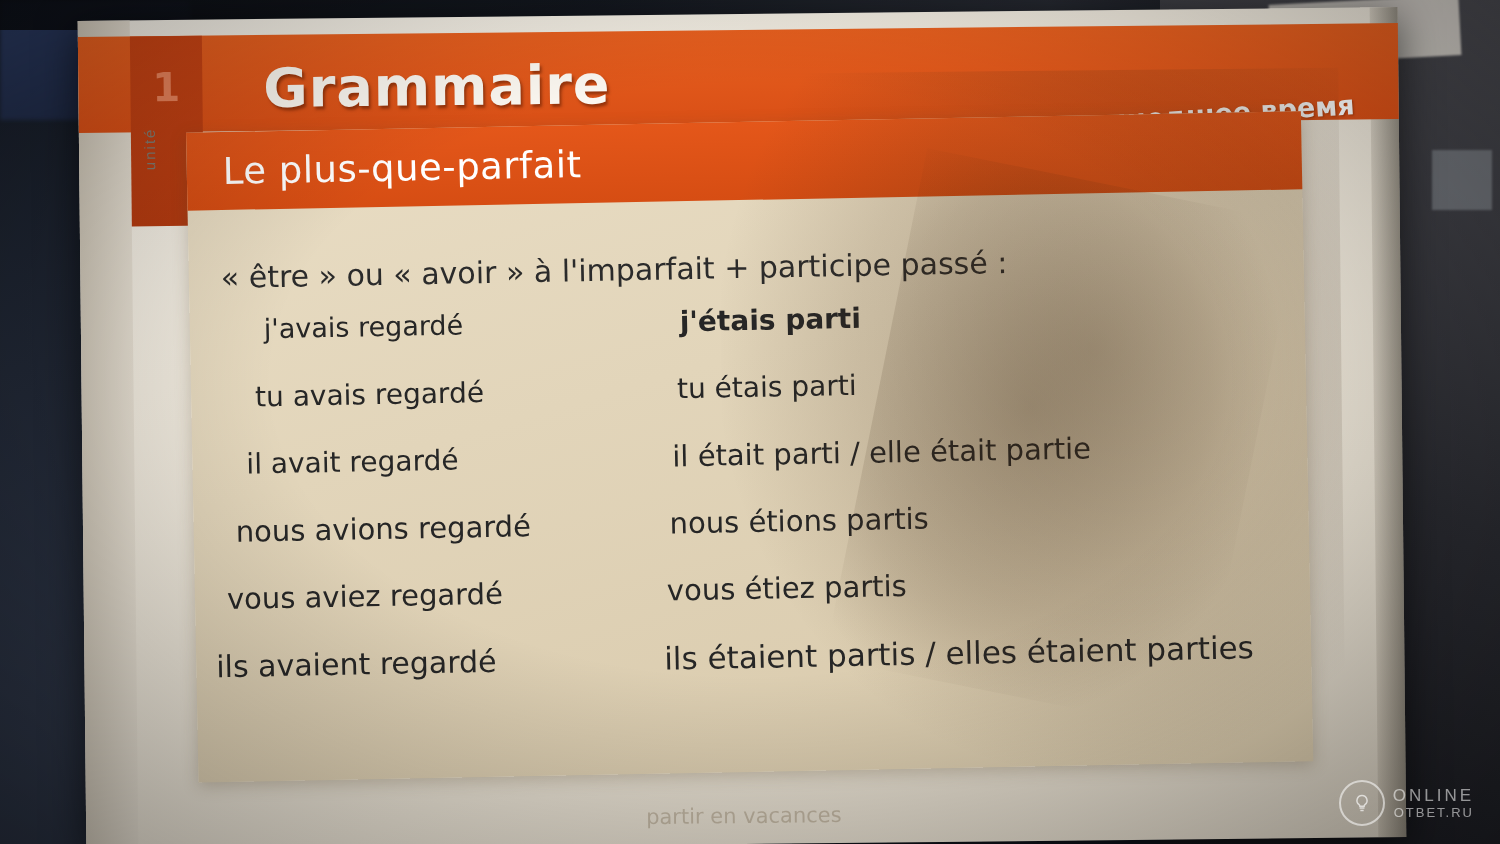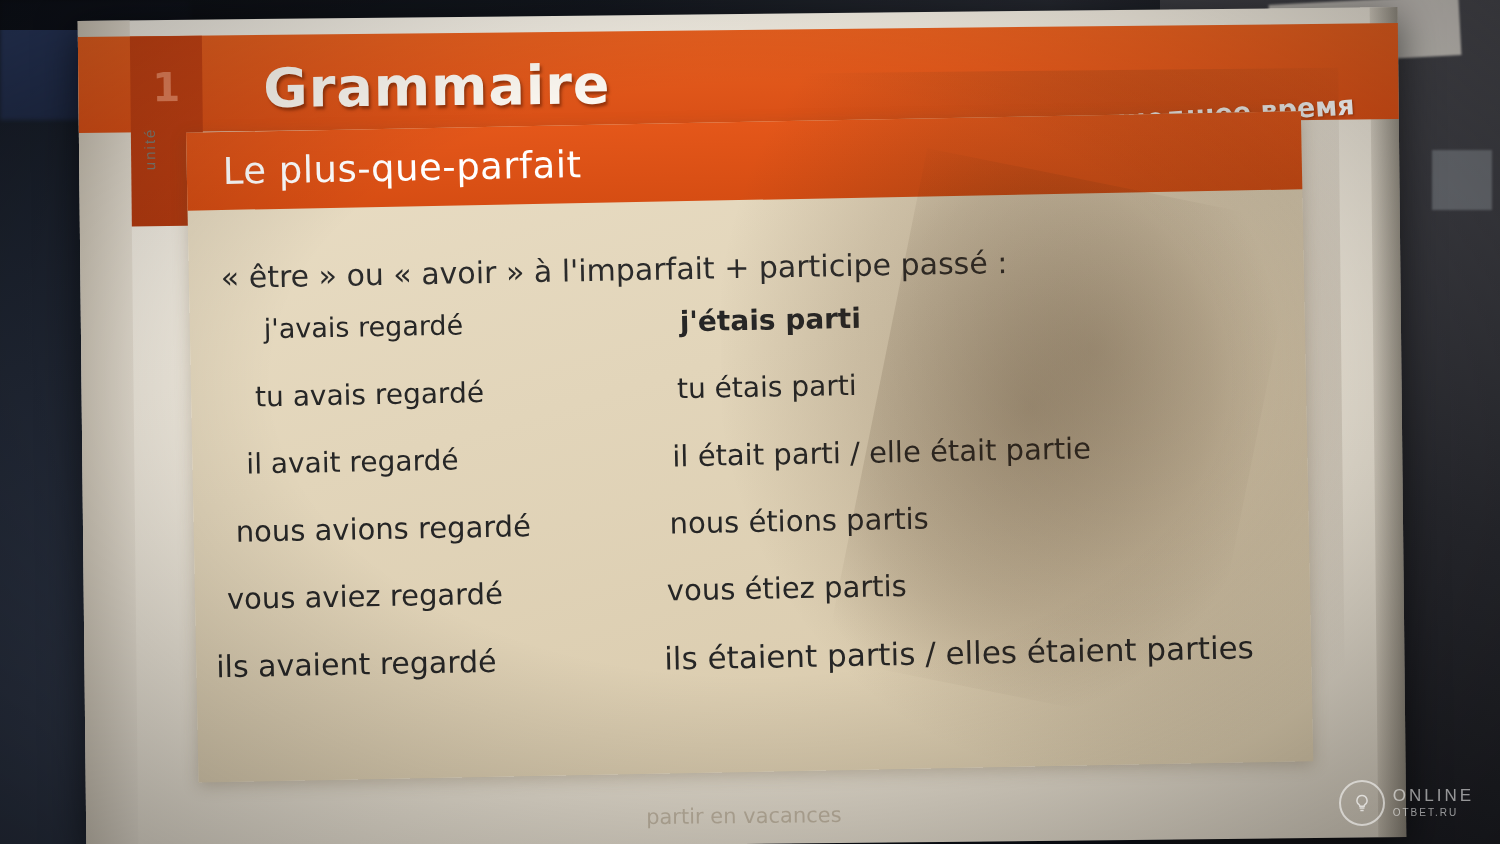--- a/index.html
+++ b/index.html
@@ -264,21 +264,21 @@
     font-family: "Liberation Sans", sans-serif;
   }
   .wm-circle {
     width: 42px; height: 42px;
     border: 2px solid rgba(255,255,255,.55);
     border-radius: 50%;
     display: flex; align-items: center; justify-content: center;
     font-size: 22px;
   }
   .wm-l1 { font-size: 17px; letter-spacing: 3px; line-height: 18px; }
-  .wm-l2 { font-size: 10px; letter-spacing: 2px; line-height: 15px; }
+  .wm-l2 { font-size: 13px; letter-spacing: 2px; line-height: 15px; text-align: right; }
 </style>
 </head>
 <body>
 
 <div id="page">
 
   <div class="bg-dark"></div>
   <div class="bg-blue-strip"></div>
   <div class="bg-black-band"></div>
   <div class="bg-right-panel"></div>

